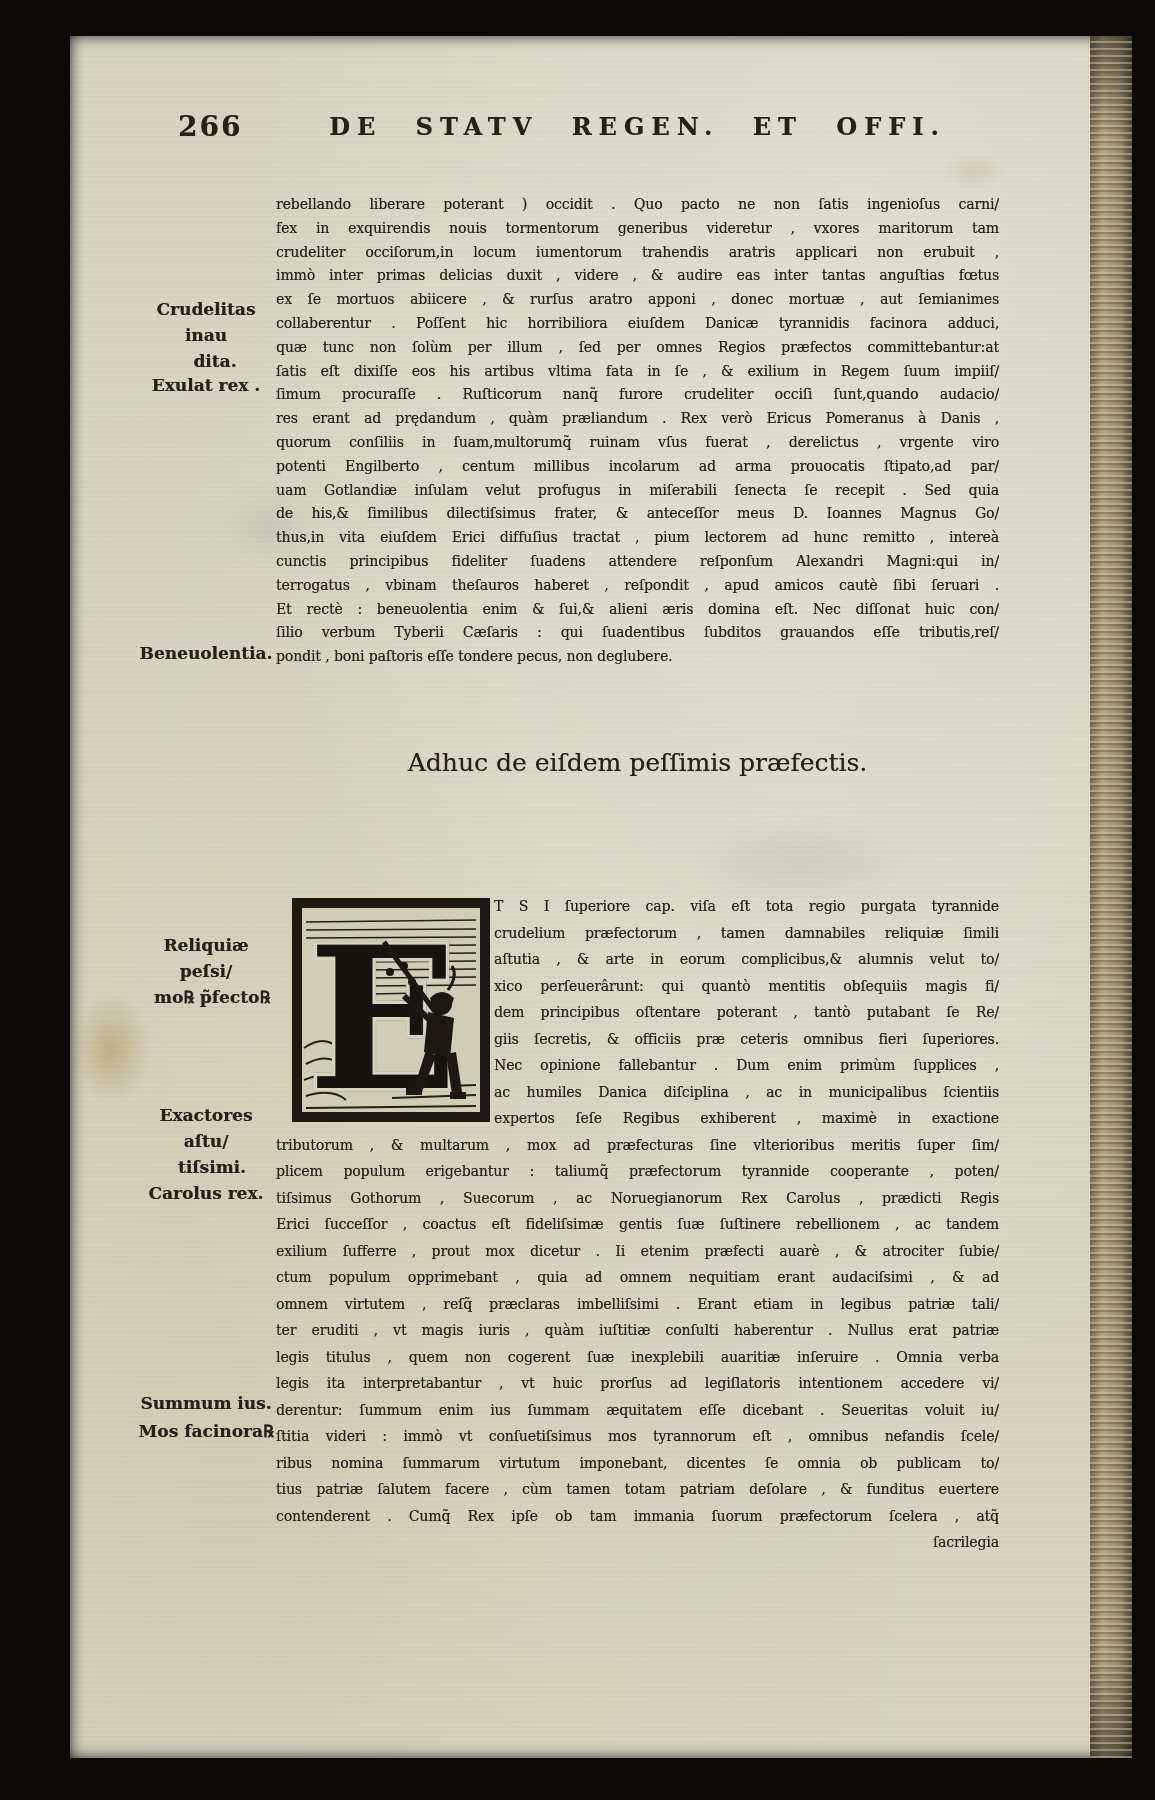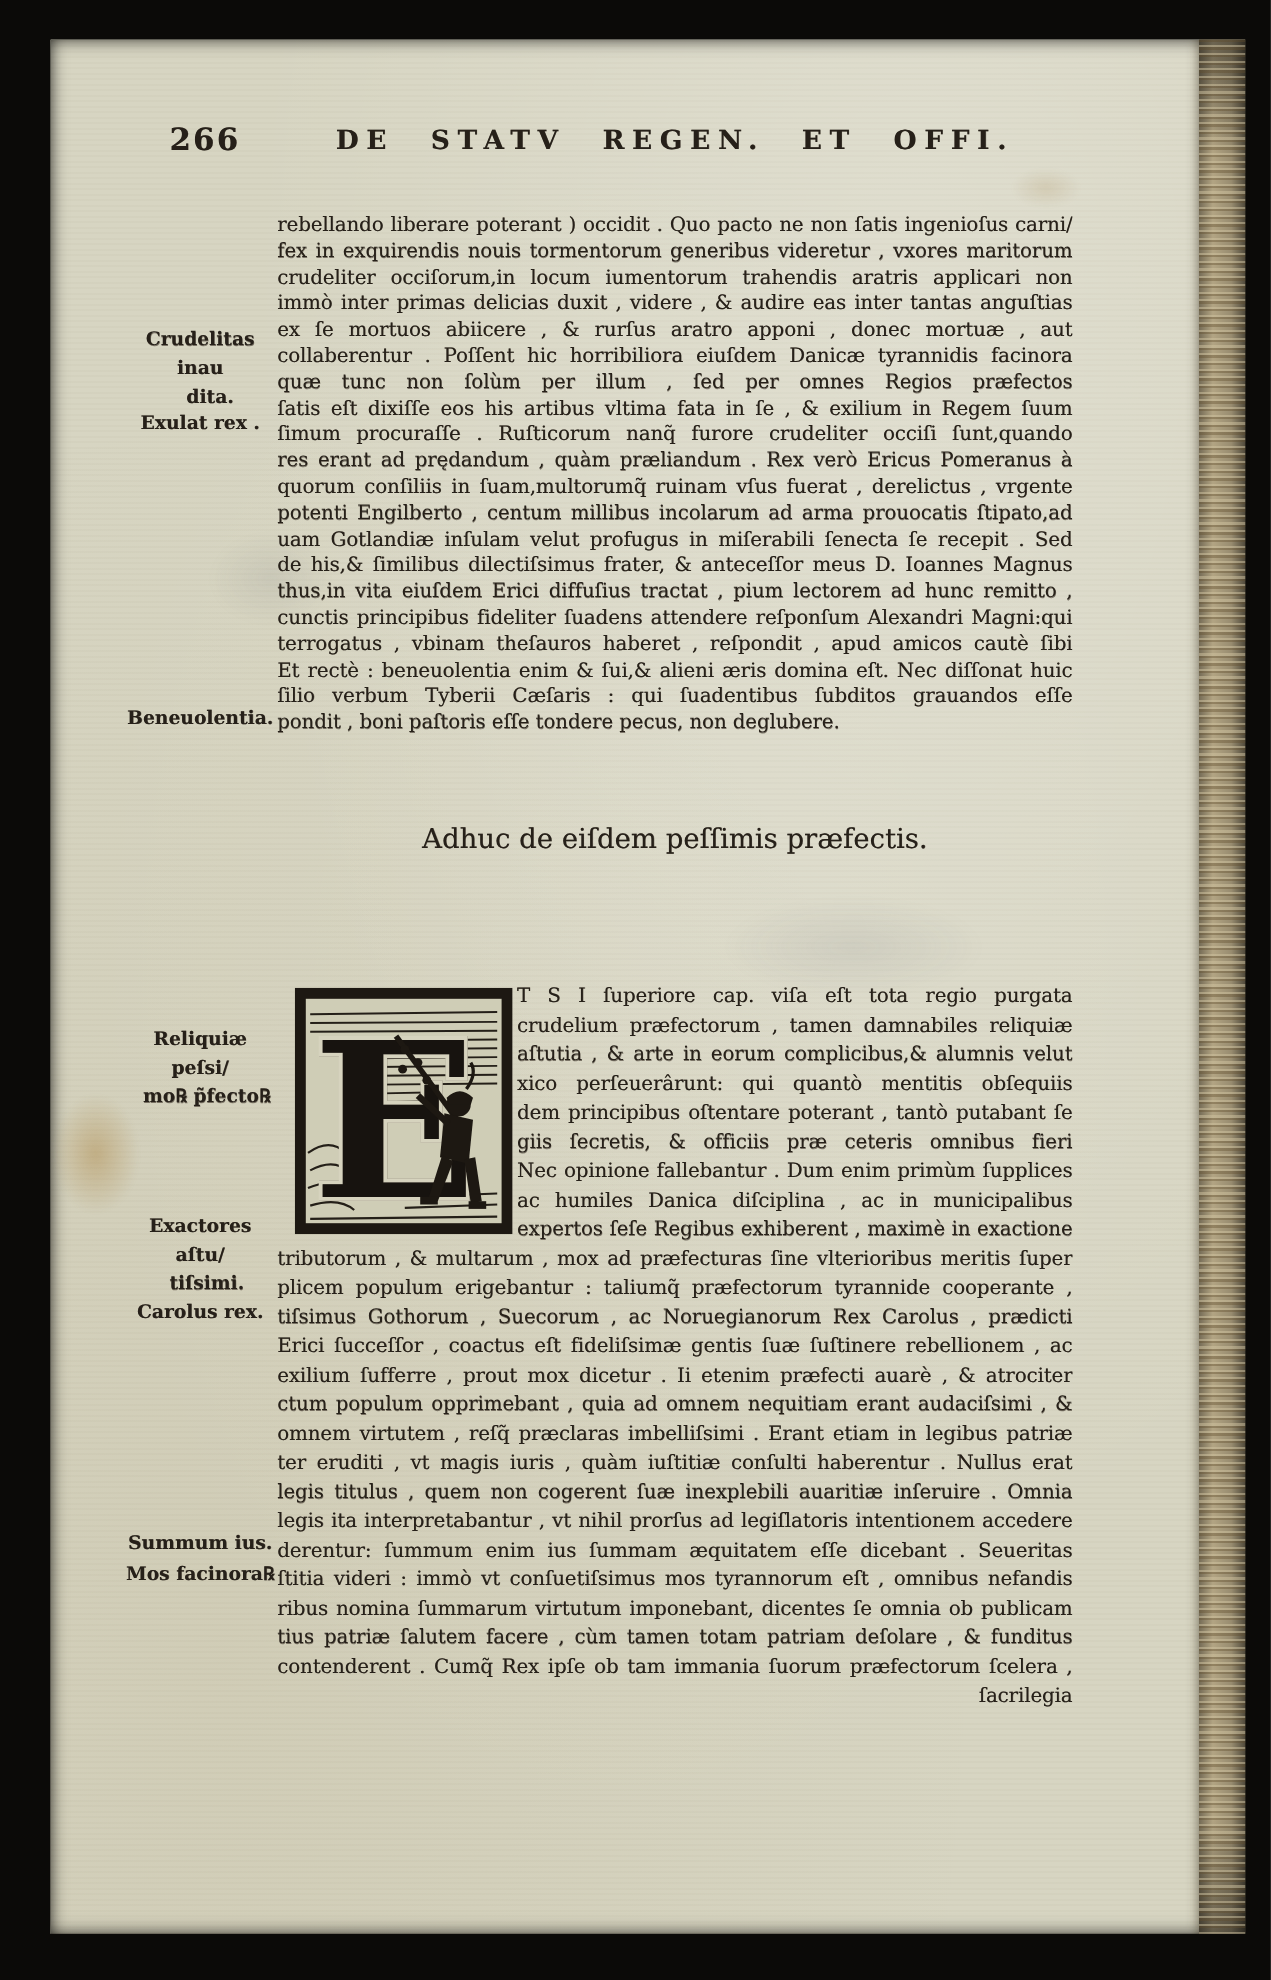--- a/index.html
+++ b/index.html
@@ -24,31 +24,31 @@
           linear-gradient(180deg, rgba(0,0,0,0.4), rgba(0,0,0,0) 6%, rgba(0,0,0,0) 94%, rgba(0,0,0,0.45));}
   .stain{position:absolute;pointer-events:none;}
   .s1{left:-14px;top:938px;width:110px;height:150px;
       background:radial-gradient(closest-side, rgba(165,120,45,0.38), rgba(165,120,45,0) 72%);filter:blur(2px);}
   .s2{left:860px;top:110px;width:90px;height:50px;
       background:radial-gradient(closest-side, rgba(150,110,45,0.15), rgba(150,110,45,0) 70%);filter:blur(2px);}
   .ghost{position:absolute;pointer-events:none;background:radial-gradient(closest-side, rgba(90,92,105,0.10), rgba(90,92,105,0) 70%);filter:blur(3px);}
   .g1{left:560px;top:760px;width:340px;height:130px;}
   .g2{left:120px;top:430px;width:160px;height:120px;}
 
-  .ink{color:#262019;text-shadow:0.3px 0.3px 0.5px rgba(45,35,25,0.55);}
+  .ink{color:#262019;text-shadow:0.3px 0.3px 0.5px rgba(45,35,25,0.55);margin-left:24px;}
   .pagenum{position:absolute;left:108px;top:74px;font-size:28px;font-weight:bold;letter-spacing:2px;}
   .header{position:absolute;left:206px;top:76px;width:723px;text-align:center;
           font-size:24px;font-weight:bold;letter-spacing:7px;word-spacing:18px;white-space:nowrap;}
 
   .mnote{position:absolute;left:66px;width:140px;font-size:17px;font-weight:bold;line-height:26px;text-align:center;}
   .mnote .ind{padding-left:18px;}
   .mnote .ind2{padding-left:12px;}
 
   .textcol{position:absolute;left:206px;width:723px;}
-  .ln{height:23.8px;line-height:23.8px;font-size:18px;overflow:hidden;
+  .ln{height:23.8px;line-height:23.8px;font-size:14px;overflow:hidden;
       text-align:justify;text-align-last:justify;letter-spacing:-0.1px;}
   .para2 .ln{height:26.5px;line-height:26.5px;}
   .ln.end{text-align-last:left;}
   .ln.right{text-align:right;text-align-last:right;}
 
   .heading{position:absolute;left:206px;top:712px;width:723px;text-align:center;font-size:25px;}
   .capline{position:absolute;left:206px;top:788px;width:723px;text-align:center;
            font-size:20px;font-weight:bold;letter-spacing:9px;}
   .capline .num{margin-left:46px;}
 
@@ -175,21 +175,21 @@
       <div class="ln">expertos ſeſe Regibus exhiberent , maximè in exactione</div>
       <div class="ln">tributorum , &amp; multarum , mox ad præfecturas ſine vlterioribus meritis ſuper ſim/</div>
       <div class="ln">plicem populum erigebantur : taliumq̃ præfectorum tyrannide cooperante , poten/</div>
       <div class="ln">tiſsimus Gothorum , Suecorum , ac Noruegianorum Rex Carolus , prædicti Regis</div>
       <div class="ln">Erici ſucceſſor , coactus eſt fideliſsimæ gentis ſuæ ſuſtinere rebellionem , ac tandem</div>
       <div class="ln">exilium ſufferre , prout mox dicetur . Ii etenim præfecti auarè , &amp; atrociter ſubie/</div>
       <div class="ln">ctum populum opprimebant , quia ad omnem nequitiam erant audaciſsimi , &amp; ad</div>
       <div class="ln">omnem virtutem , reſq̃ præclaras imbelliſsimi . Erant etiam in legibus patriæ tali/</div>
       <div class="ln">ter eruditi , vt magis iuris , quàm iuſtitiæ conſulti haberentur . Nullus erat patriæ</div>
       <div class="ln">legis titulus , quem non cogerent ſuæ inexplebili auaritiæ inſeruire . Omnia verba</div>
-      <div class="ln">legis ita interpretabantur , vt nihil prorſus ad legiſlatoris intentionem accedere vi/</div>
+      <div class="ln">legis ita interpretabantur , vt huic prorſus ad legiſlatoris intentionem accedere vi/</div>
       <div class="ln">derentur: ſummum enim ius ſummam æquitatem eſſe dicebant . Seueritas voluit iu/</div>
       <div class="ln">ſtitia videri : immò vt conſuetiſsimus mos tyrannorum eſt , omnibus nefandis ſcele/</div>
       <div class="ln">ribus nomina ſummarum virtutum imponebant, dicentes ſe omnia ob publicam to/</div>
       <div class="ln">tius patriæ ſalutem facere , cùm tamen totam patriam deſolare , &amp; funditus euertere</div>
       <div class="ln">contenderent . Cumq̃ Rex ipſe ob tam immania ſuorum præfectorum ſcelera , atq̃</div>
       <div class="ln right">ſacrilegia</div>
     </div>
   </div>
   <div class="fore-edge"></div>
 </div>

